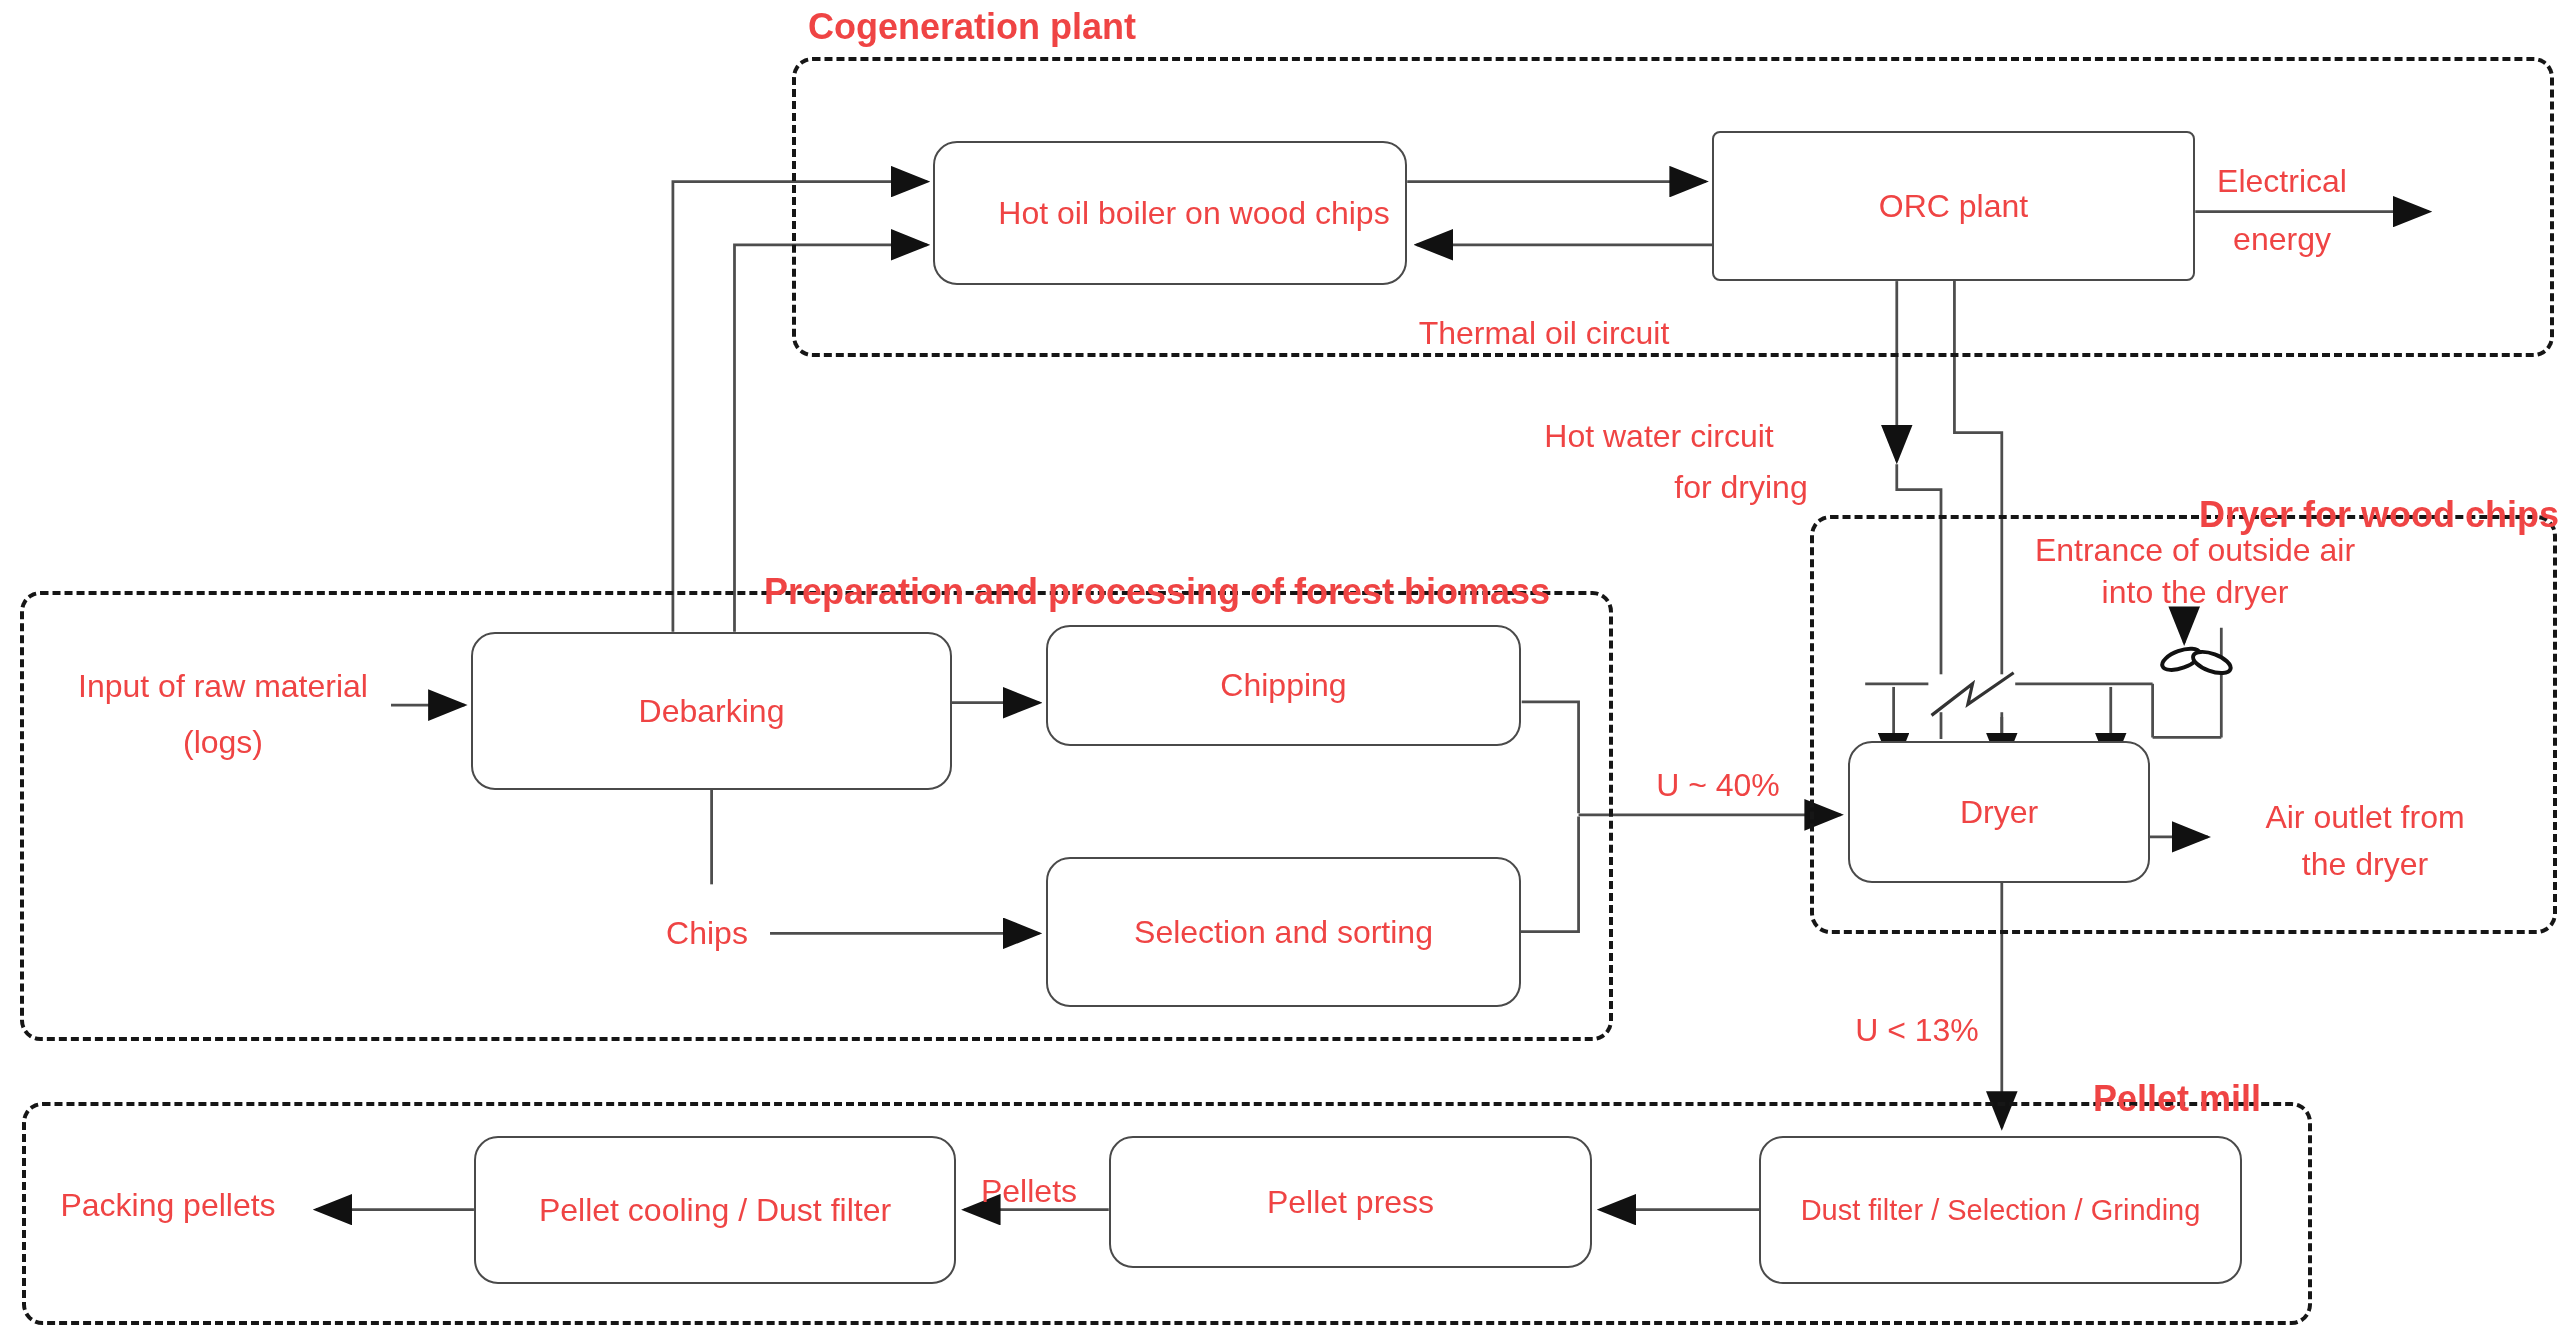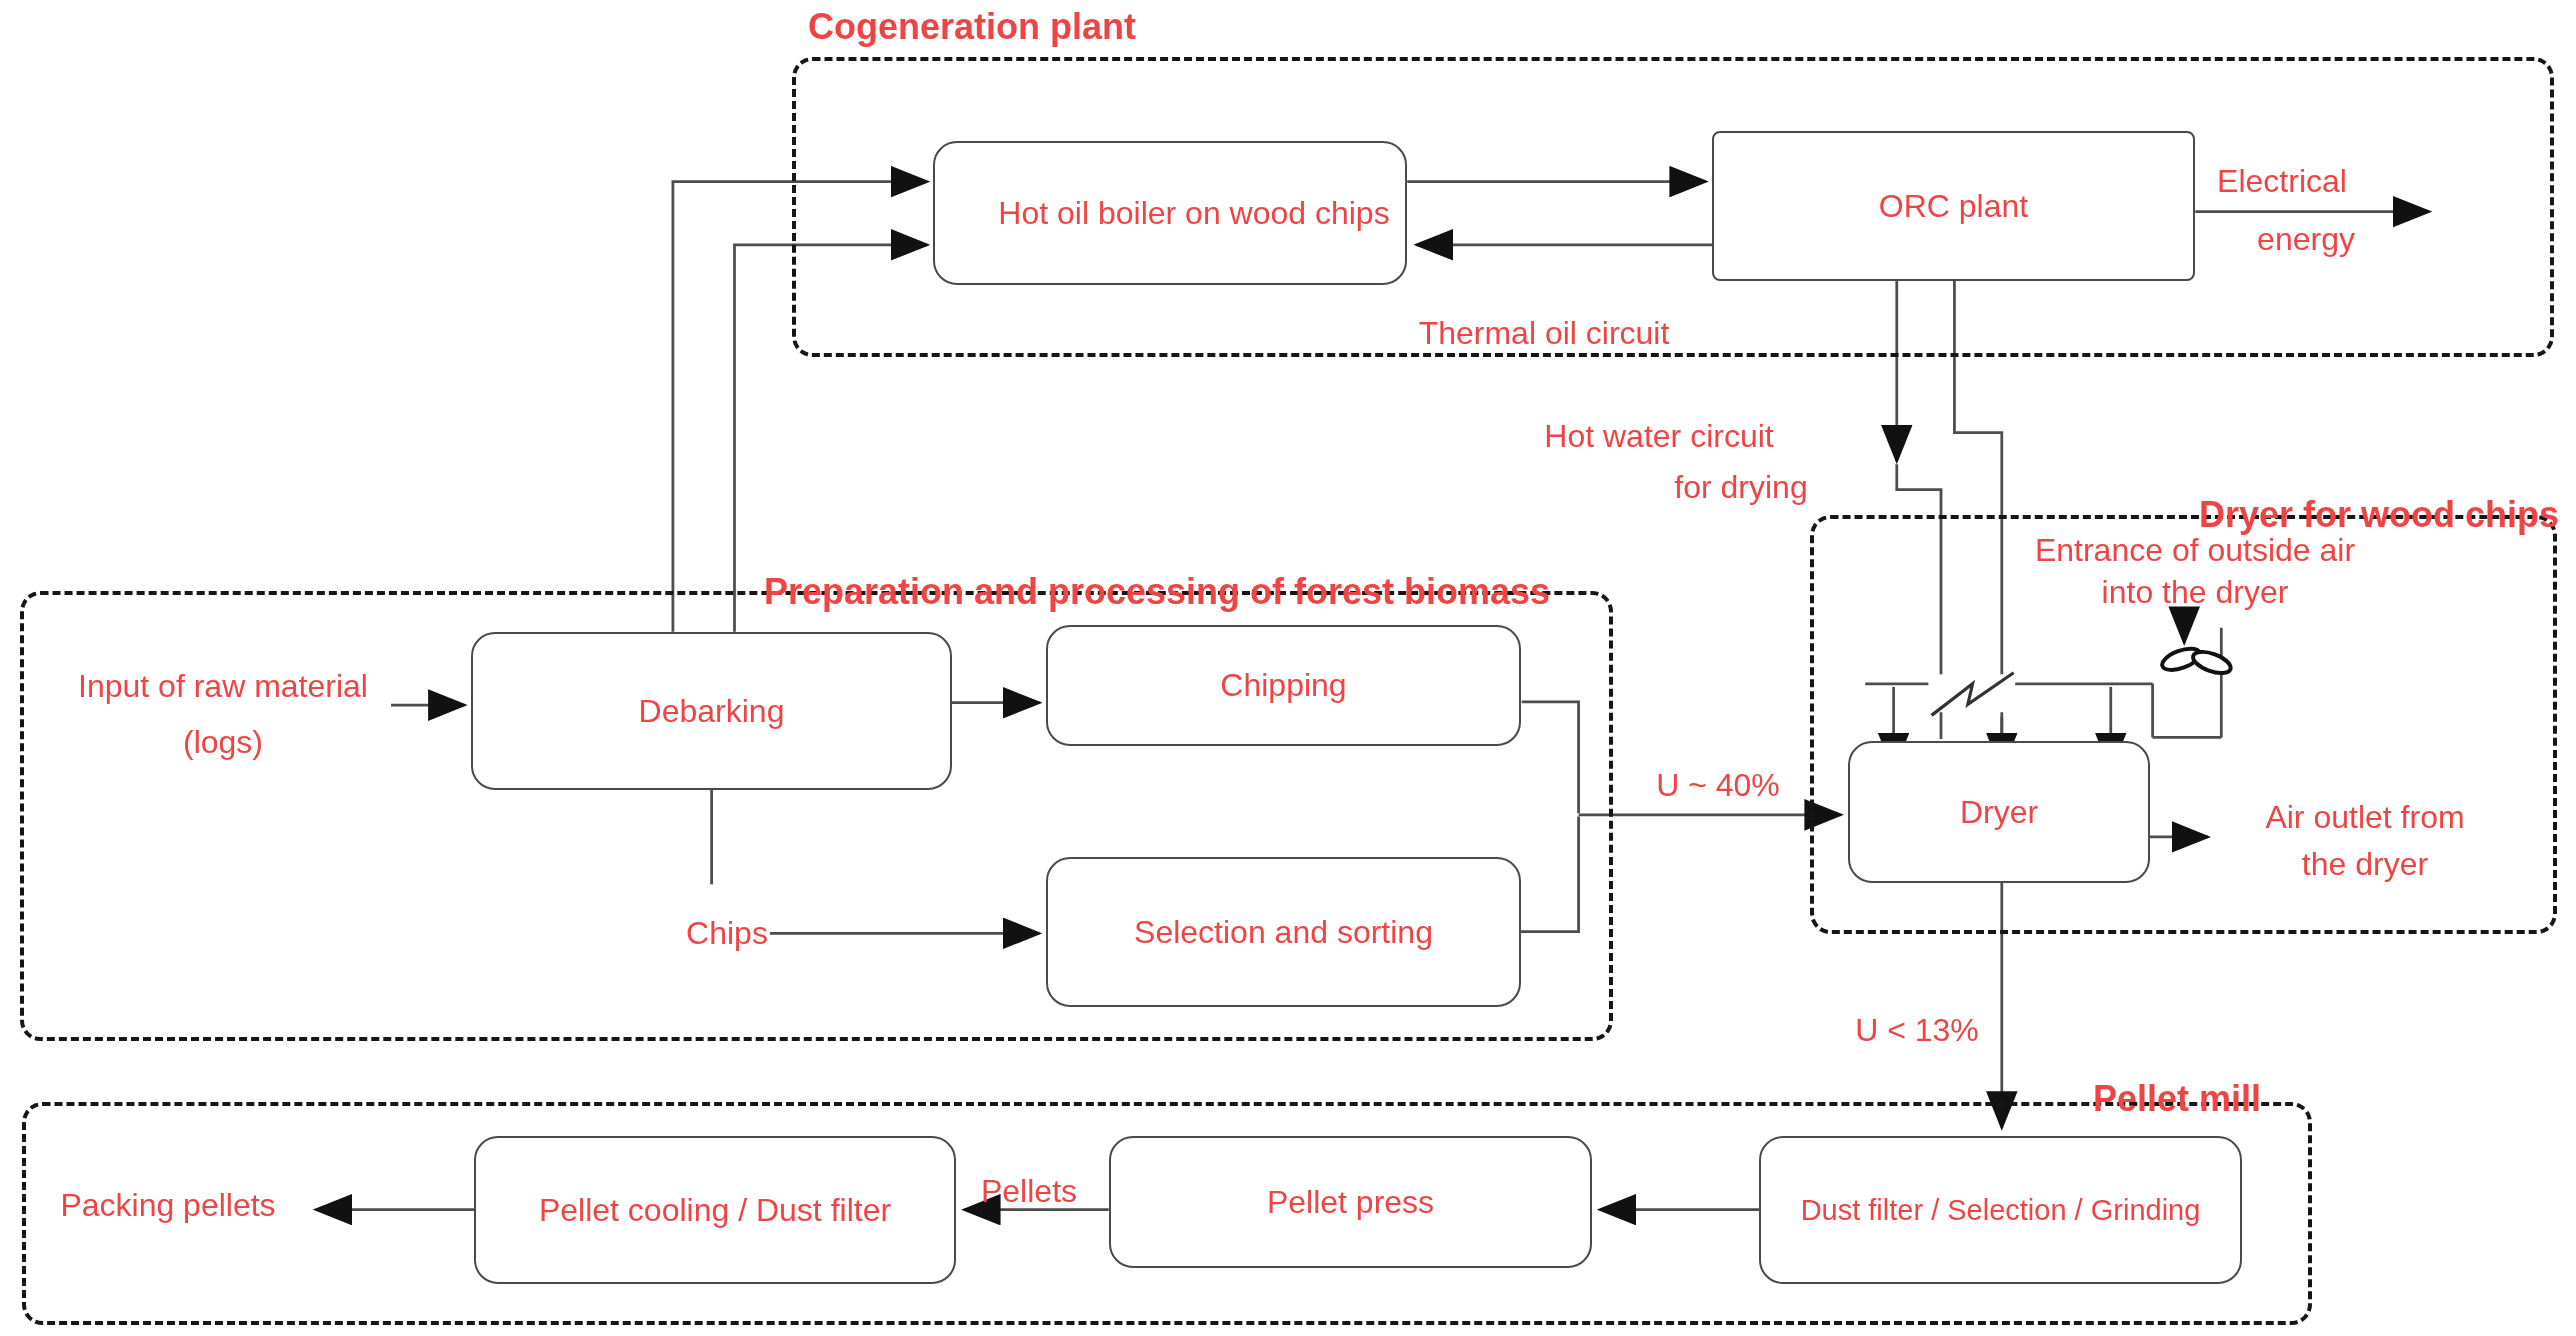--- a/index.html
+++ b/index.html
@@ -136,24 +136,24 @@
   <div class="node" style="left:471px; top:632px; width:481px; height:158px;">Debarking</div>
   <div class="node" style="left:1046px; top:625px; width:475px; height:121px;">Chipping</div>
   <div class="node" style="left:1046px; top:857px; width:475px; height:150px;">Selection and sorting</div>
   <div class="node" style="left:1848px; top:741px; width:302px; height:142px;">Dryer</div>
   <div class="node small" style="left:1759px; top:1136px; width:483px; height:148px;">Dust filter / Selection / Grinding</div>
   <div class="node" style="left:1109px; top:1136px; width:483px; height:132px;">Pellet press</div>
   <div class="node" style="left:474px; top:1136px; width:482px; height:148px;">Pellet cooling / Dust filter</div>
 
   <div class="flabel" style="left:223px; top:667px;">Input of raw material</div>
   <div class="flabel" style="left:223px; top:723px;">(logs)</div>
-  <div class="flabel" style="left:707px; top:914px;margin-left:20px;">Chips</div>
+  <div class="flabel" style="left:707px; top:914px;">Chips</div>
   <div class="flabel" style="left:1544px; top:314px;">Thermal oil circuit</div>
   <div class="flabel" style="left:2282px; top:162px;">Electrical</div>
-  <div class="flabel" style="left:2282px; top:220px;margin-left:24px;">energy</div>
+  <div class="flabel" style="left:2282px; top:220px;">energy</div>
   <div class="flabel" style="left:1659px; top:417px;">Hot water circuit</div>
   <div class="flabel" style="left:1741px; top:468px;">for drying</div>
   <div class="flabel" style="left:2195px; top:531px;">Entrance of outside air</div>
   <div class="flabel" style="left:2195px; top:573px;">into the dryer</div>
   <div class="flabel" style="left:2365px; top:798px;">Air outlet from</div>
   <div class="flabel" style="left:2365px; top:845px;">the dryer</div>
   <div class="flabel" style="left:1718px; top:766px;">U ~ 40%</div>
   <div class="flabel" style="left:1917px; top:1011px;">U &lt; 13%</div>
   <div class="flabel" style="left:1029px; top:1172px;">Pellets</div>
   <div class="flabel" style="left:168px; top:1186px;">Packing pellets</div>

